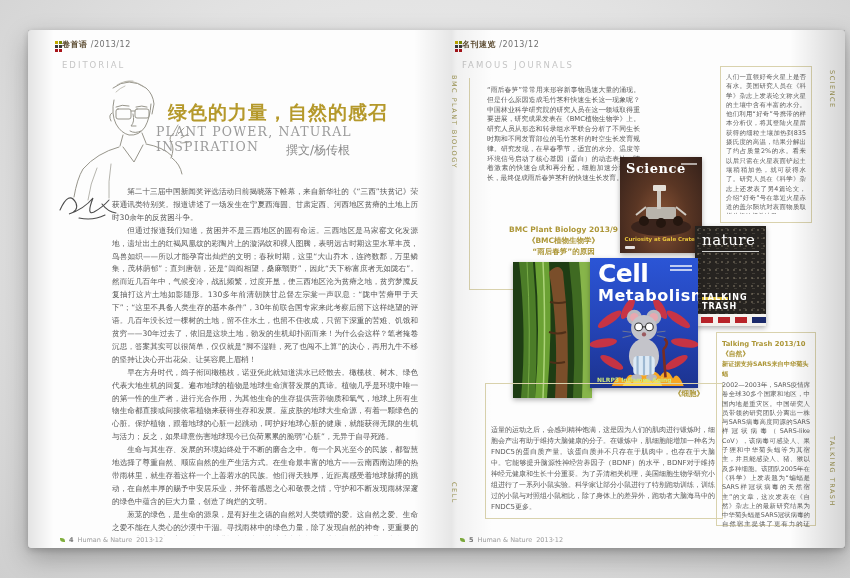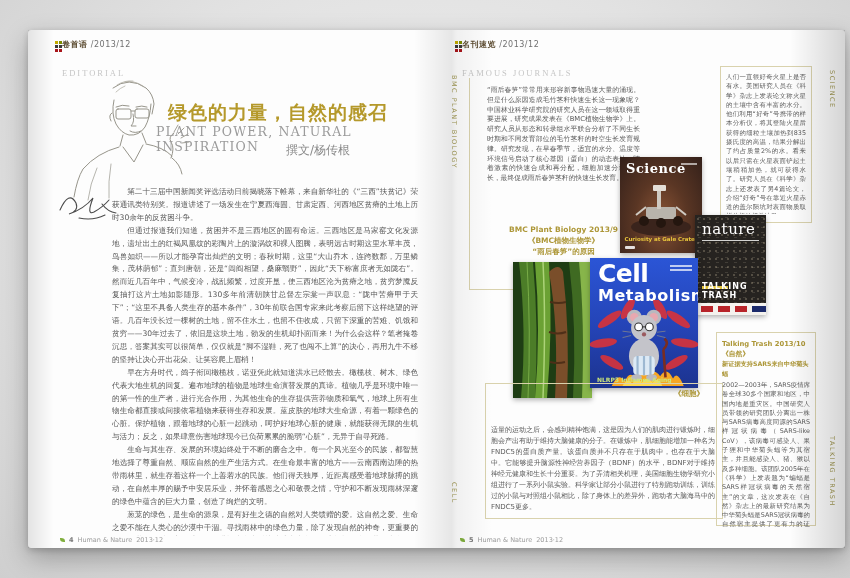--- a/index.html
+++ b/index.html
@@ -19,21 +19,21 @@
     background:linear-gradient(90deg, rgba(0,0,0,.10), rgba(0,0,0,0));}
   .edgeR{position:absolute;right:0;top:0;width:55px;height:100%;pointer-events:none;
     background:linear-gradient(270deg, rgba(0,0,0,.16), rgba(0,0,0,0));}
   .abs{position:absolute;}
 
   
   .dots{display:grid;grid-template-columns:3px 3px;grid-gap:1px;}
   .dots i{width:3px;height:3px;display:block;}
   .sec-cn{font-size:8px;font-weight:bold;color:#5b4a2f;letter-spacing:.5px;}
   .sec-cn .date{color:#707070;font-weight:normal;}
-  .sec-en{font-size:8.5px;color:#c6c6c6;letter-spacing:2px;margin-top:18px;font-family:Liberation Serif, serif;}
+  .sec-en{font-size:8.5px;color:#c6c6c6;letter-spacing:2px;margin-top:10px;}
 
   
   .title{font-size:19px;font-weight:bold;color:#b5992b;letter-spacing:1px;}
   .subtitle{font-family:"DejaVu Serif", serif;font-size:12.5px;color:#9b9b9b;letter-spacing:1.2px;}
   .byline{font-size:12px;color:#8a8a8a;text-align:right;}
   .bodytext{font-size:7.6px;line-height:12.9px;color:#595959;text-align:justify;overflow:hidden;}
   .bodytext p{margin:0;text-indent:2em;}
   .footer{font-size:6.5px;color:#9a9a9a;display:flex;align-items:center;gap:4px;}
   .footer .fleaf{width:5px;height:4px;background:#7fae3c;border-radius:0 80% 0 80%;display:inline-block;}
   .footer b{color:#777;font-weight:bold;}
@@ -191,21 +191,21 @@
         <path d="M26 26 l-10 8 M56 26 l10 8" stroke="#cfcac2" stroke-width="2"></path>
       </svg>
       <div class="sci-cap">Curiosity at Gale Crater</div>
       <div class="sci-mark"></div>
     </div>
 
     <div class="abs boxB" style="left:294px;top:36px;width:90px;height:155px;">
       <div class="boxtext" style="margin:6px 5px;height:141px;">人们一直很好奇火星上是否有水。美国研究人员在《科学》杂志上发表论文称火星的土壤中含有丰富的水分。他们利用“好奇”号携带的样本分析仪，将其登陆火星后获得的细粒土壤加热到835摄氏度的高温，结果分解出了约占质量2%的水。看来以后只需在火星表面铲起土壤稍稍加热，就可获得水了。研究人员在《科学》杂志上还发表了另4篇论文，介绍“好奇”号在靠近火星赤道的盖尔陨坑对表面物质取样分析的相关结果。</div>
     </div>
 
-    <div class="abs cover nat-cover" style="left:269px;top:185px;width:71px;height:100px;">
+    <div class="abs cover nat-cover" style="left:269px;top:196px;width:71px;height:100px;">
       <div class="nat-logo">nature</div>
       <div class="nat-rule"></div>
       <div class="nat-yellow"></div>
       <div class="nat-cap">TALKING TRASH</div>
       <div class="nat-strip">
           <i></i>
           <i></i>
           <i></i>
           <i class="flag"></i>
         </div>

